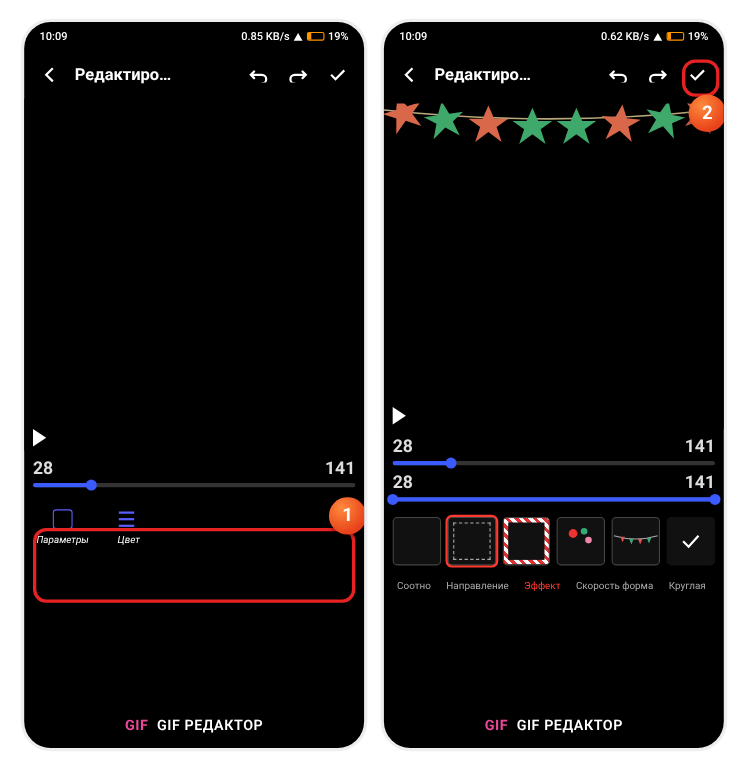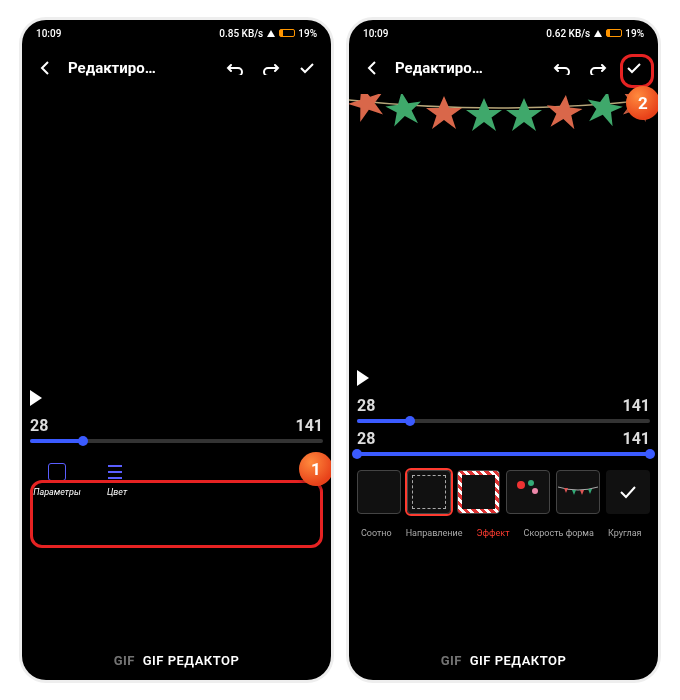--- a/index.html
+++ b/index.html
@@ -154,21 +154,21 @@
   .footer {
     position: absolute;
     bottom: 12px;
     left: 0; right: 0;
     text-align: center;
     color: #fff;
     font-size: 13px;
     font-weight: 600;
     letter-spacing: 0.5px;
   }
-  .footer .gif { color:#737373; margin-right:4px; font-weight:700;}
+  .footer .gif { color:#ec4899; margin-right:4px; font-weight:700;}
   .callout-box {
     position: absolute;
     border: 3px solid #e62222;
     border-radius: 12px;
     pointer-events: none;
   }
   .callout-num {
     position: absolute;
     width: 34px; height: 34px;
     border-radius: 50%;

